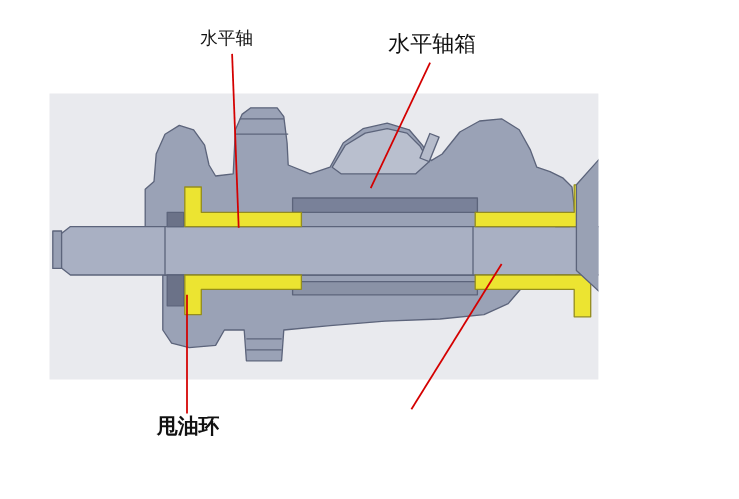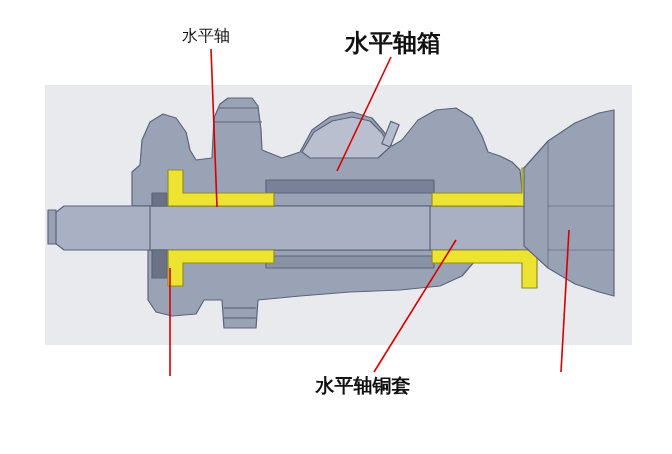--- a/index.html
+++ b/index.html
@@ -3,37 +3,37 @@
 <meta charset="utf-8">
 <style>
   html, body {
     margin: 0;
     padding: 0;
     background: #ffffff;
     font-family: "Liberation Sans", "DejaVu Sans", sans-serif;
   }
   #stage {
     position: relative;
-    width: 672px;
+    width: 544px;
     height: 454px;
     background: #ffffff;
     overflow: hidden;
   }
   #stage svg { position: absolute; left: 0; top: 0; }
   .lbl {
     position: absolute;
     transform: translateX(-50%);
     color: #111111;
     white-space: nowrap;
     line-height: 1.15;
     user-select: none;
   }
   .lbl-light { font-size: 16px; font-weight: 400; }
   .lbl-bold  { font-size: 19px; font-weight: 700; }
-  .lbl-big   { font-size: 24px; font-weight: 700; }
+  .lbl-big   { font-size: 20px; font-weight: 400; }
   #lbl-shaft    { left: 206px; top: 27px;  }
   #lbl-housing  { left: 393px; top: 29px;  }
   #lbl-slinger  { left: 171px; top: 378px; }
   #lbl-bushing  { left: 363px; top: 375px; }
   #lbl-pinion   { left: 563px; top: 375px; }
 </style>
 </head>
 <body>
 
 <div id="stage">
@@ -103,16 +103,16 @@
       <line x1="170" y1="376" x2="170" y2="268"></line>
       <line x1="374" y1="372" x2="456" y2="240"></line>
       <line x1="561" y1="372" x2="569" y2="230"></line>
     </g>
   </svg>
 
   <div class="lbl lbl-light" id="lbl-shaft">水平轴</div>
 
   <div class="lbl lbl-big" id="lbl-housing">水平轴箱</div>
 
+  <div class="lbl lbl-bold" id="lbl-slinger">甩油环</div>
 
-  <div class="lbl lbl-bold" id="lbl-bushing">水平轴铜套</div>
 
 </div>
 
 </body></html>

